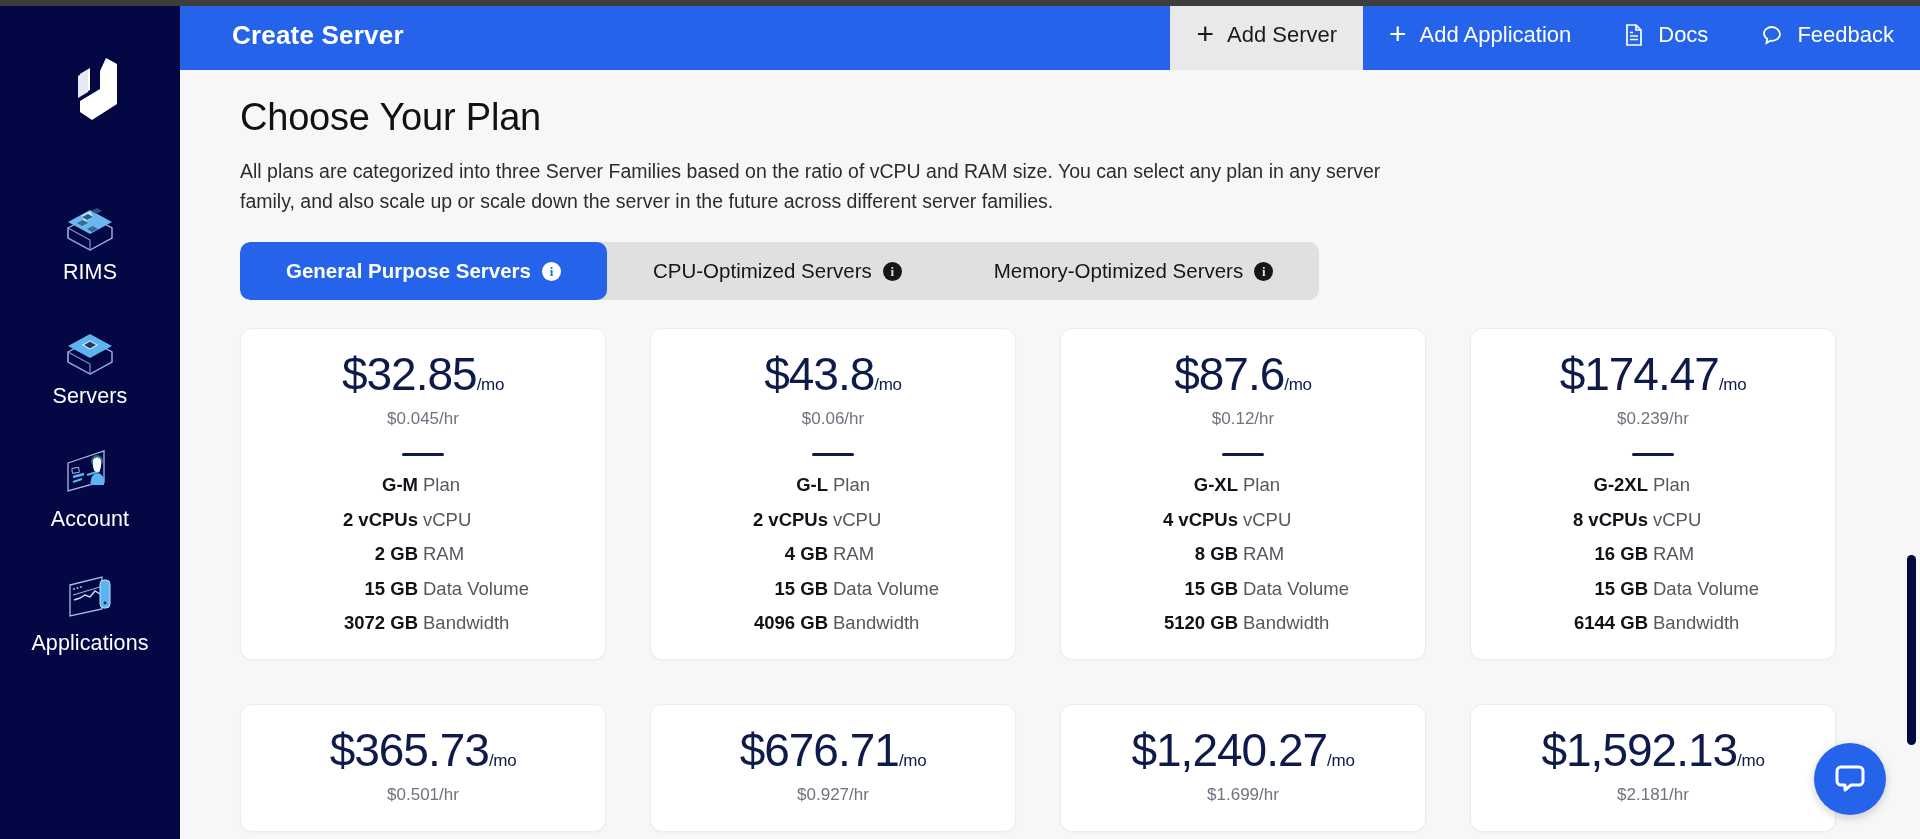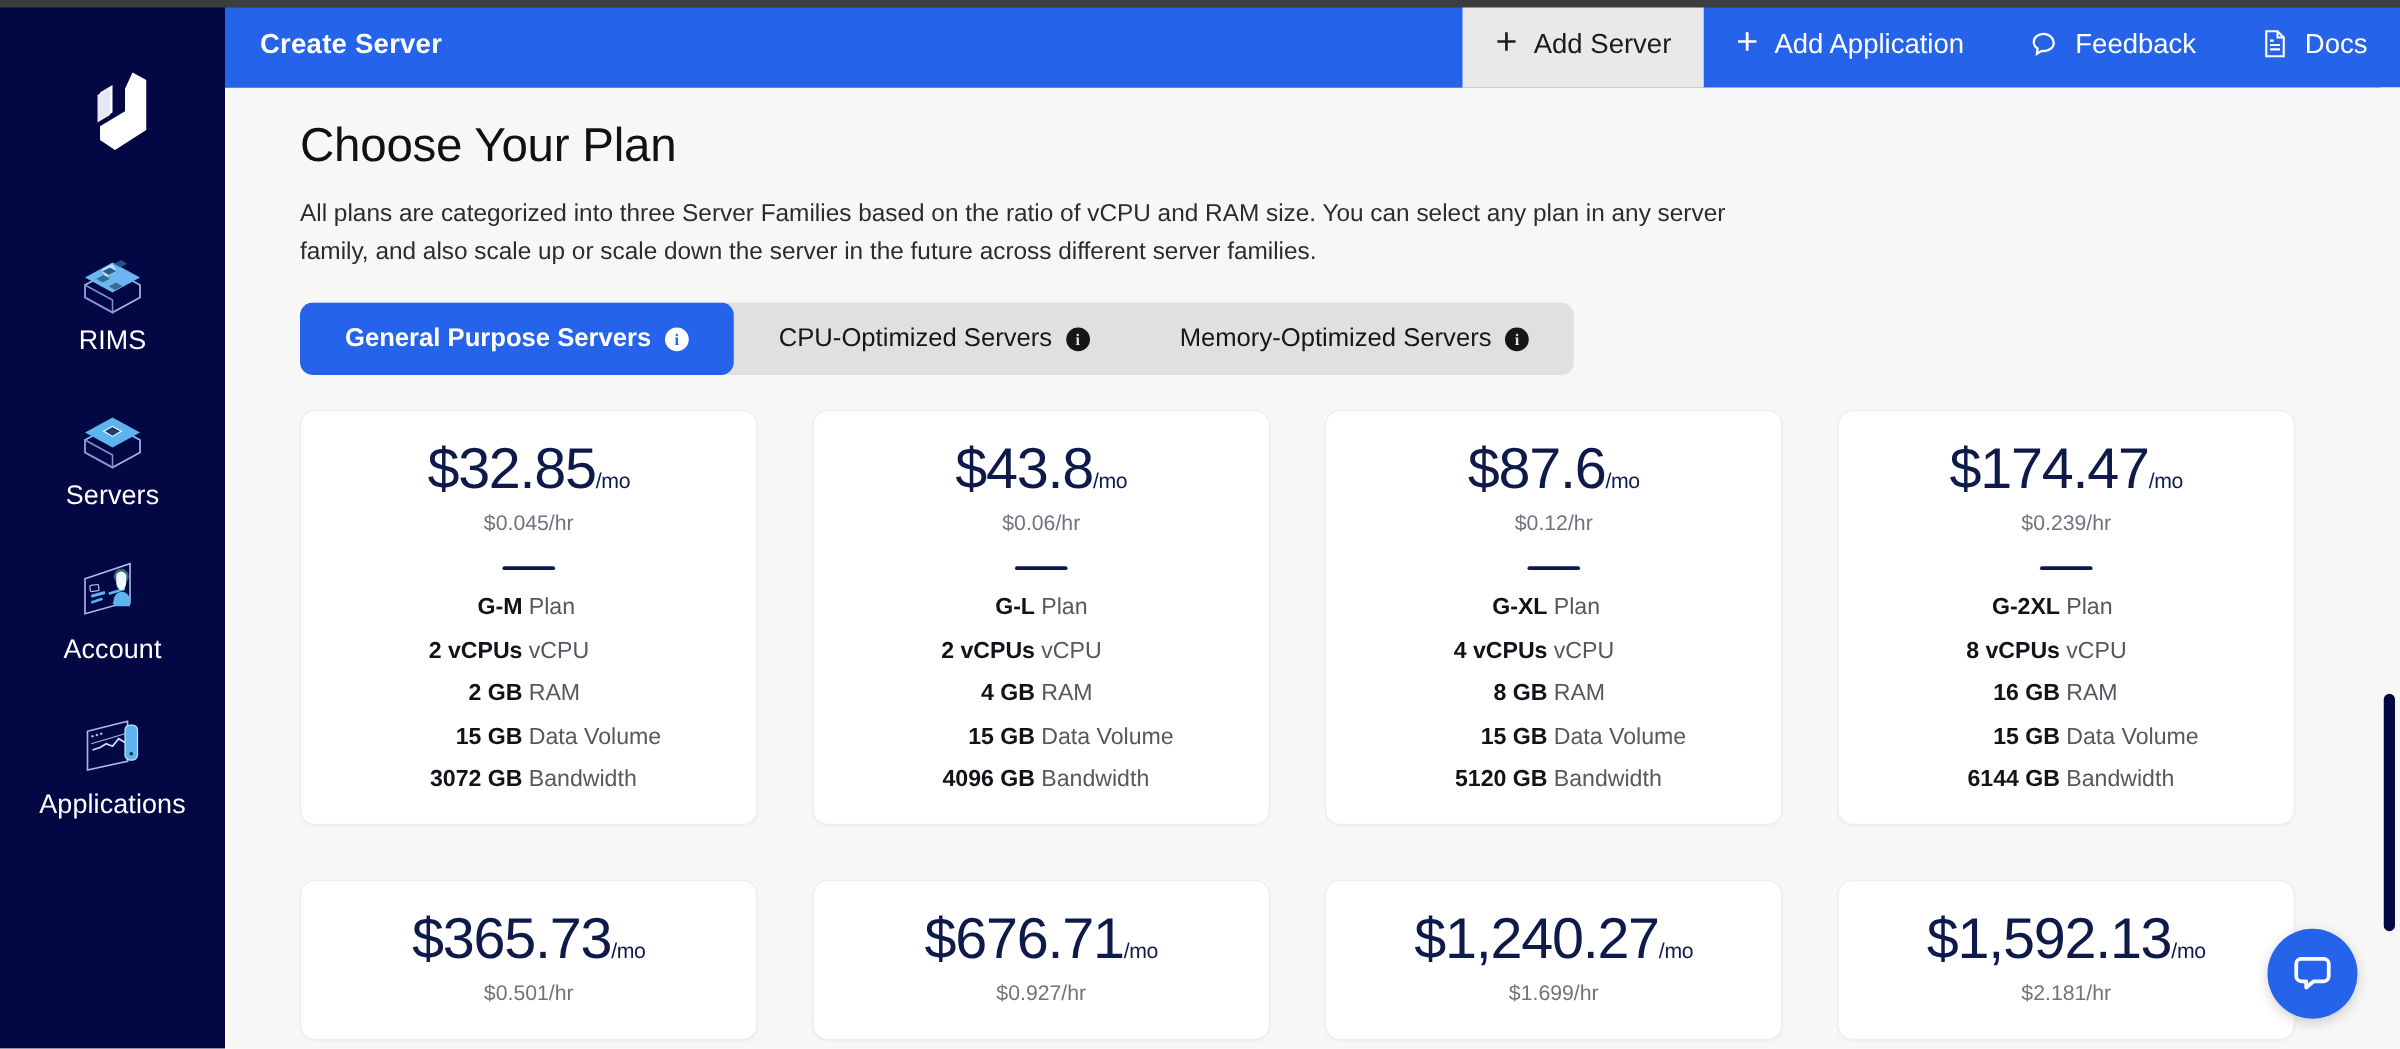--- a/index.html
+++ b/index.html
@@ -94,22 +94,22 @@
     align-items: stretch;
     background: #2563eb;
     color: #fff;
     position: relative;
     z-index: 40;
   }
   .topnav-title {
     flex: 1;
     display: flex;
     align-items: center;
-    padding-left: 28px;
-    font-size: 22px;
+    padding-left: 52px;
+    font-size: 26px;
     font-weight: bold;
     letter-spacing: .2px;
     background: #2563eb;
   }
   .nav-btn {
     display: flex;
     align-items: center;
     gap: 13px;
     padding: 0 26px;
     font-size: 22px;
@@ -173,21 +173,21 @@
     background: #e0e0e0;
     border-radius: 10px;
     overflow: hidden;
     height: 58px;
     margin-bottom: 28px;
   }
   .tab {
     display: flex;
     align-items: center;
     gap: 11px;
-    padding: 0 36px;
+    padding: 0 46px;
     font-size: 20.5px;
     color: #161616;
     cursor: pointer;
     height: 100%;
   }
   .tab.active {
     background: #2563eb;
     color: #ffffff;
     font-weight: bold;
     border-radius: 10px;
@@ -400,38 +400,38 @@
         <span>Add Server</span>
       </div>
 
       <div class="nav-btn">
         <span class="plus">+</span>
         <span>Add Application</span>
       </div>
 
       <div class="nav-btn">
         <span class="ico">
-          <svg width="24" height="24" viewBox="0 0 24 24" fill="none" stroke="#ffffff" stroke-width="1.8">
-            <path d="M12 4c-4.4 0-8 2.9-8 6.5 0 2.1 1.2 4 3.1 5.2L6.5 20l3.9-2.3c.5.1 1 .1 1.6.1 4.4 0 8-2.9 8-6.5S16.4 4 12 4z"></path>
-          </svg>
-        </span>
-        <span>Feedback</span>
-      </div>
-
-      <div class="nav-btn">
-        <span class="ico">
           <svg width="22" height="24" viewBox="0 0 22 24" fill="none" stroke="#ffffff" stroke-width="1.7">
             <path d="M4 2h9l5 5v15H4z"></path>
             <path d="M13 2v5h5"></path>
             <path d="M7 13h8M7 16.5h8M7 9.5h3"></path>
           </svg>
         </span>
         <span>Docs</span>
       </div>
 
+      <div class="nav-btn">
+        <span class="ico">
+          <svg width="24" height="24" viewBox="0 0 24 24" fill="none" stroke="#ffffff" stroke-width="1.8">
+            <path d="M12 4c-4.4 0-8 2.9-8 6.5 0 2.1 1.2 4 3.1 5.2L6.5 20l3.9-2.3c.5.1 1 .1 1.6.1 4.4 0 8-2.9 8-6.5S16.4 4 12 4z"></path>
+          </svg>
+        </span>
+        <span>Feedback</span>
+      </div>
+
     </header>
 
     <section class="content">
       <h1 class="page-title">Choose Your Plan</h1>
       <p class="page-desc">All plans are categorized into three Server Families based on the ratio of vCPU and RAM size. You can select any plan in any server family, and also scale up or scale down the server in the future across different server families.</p>
 
       
       <div class="tabs">
         <div class="tab active">
           <span>General Purpose Servers</span>

